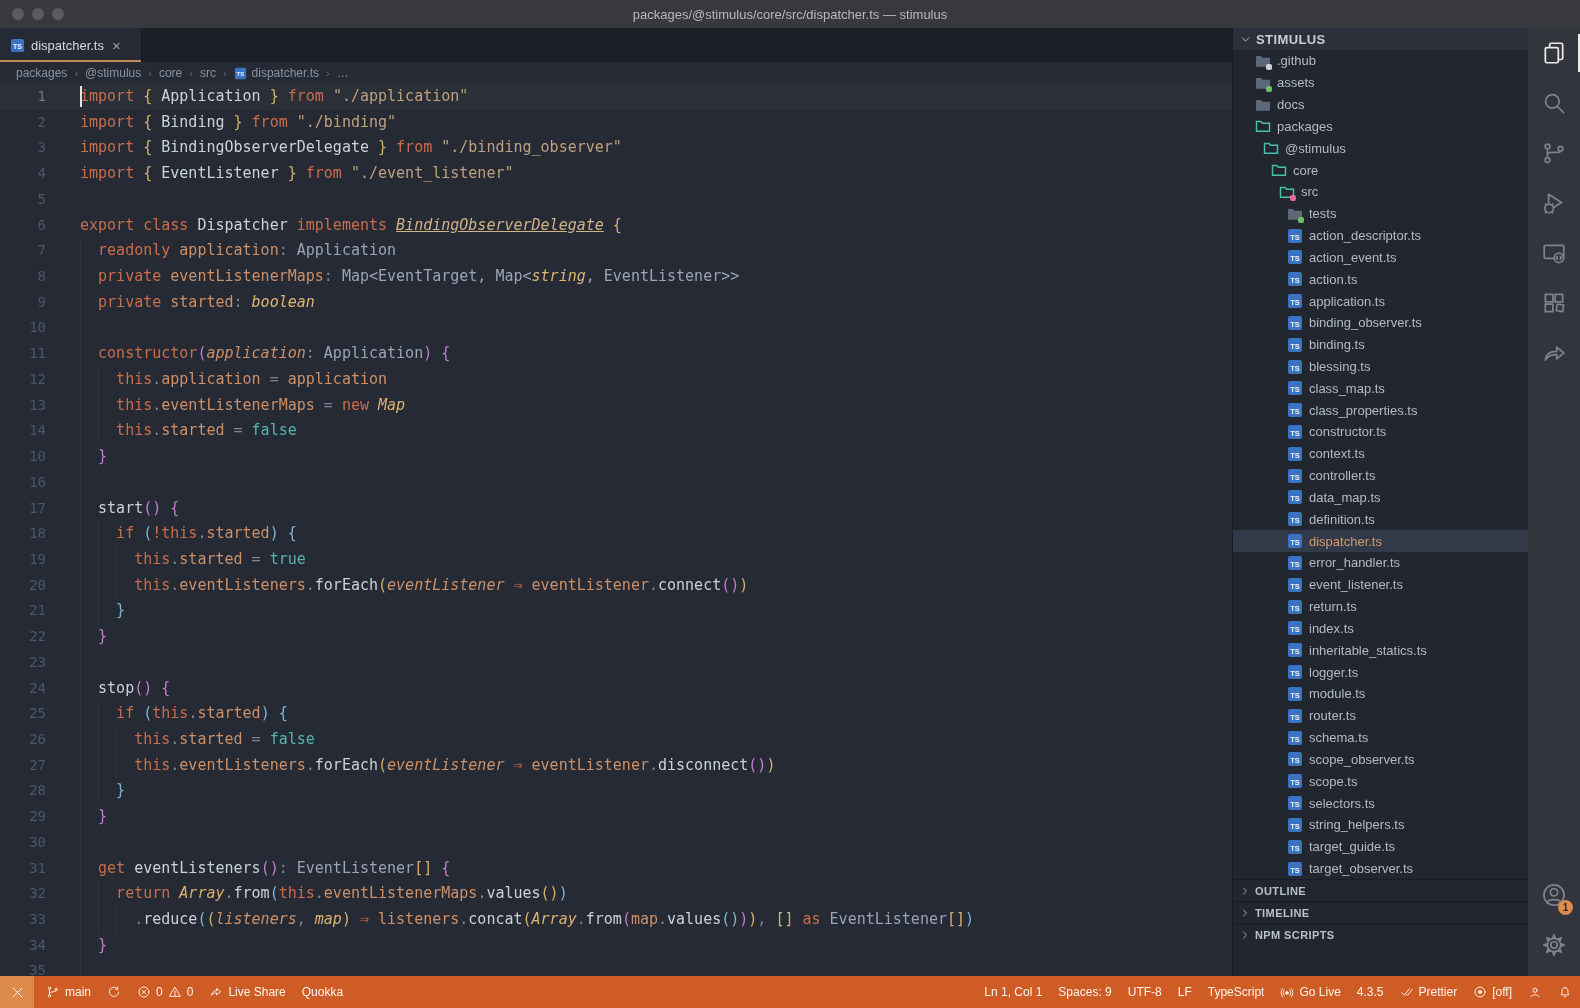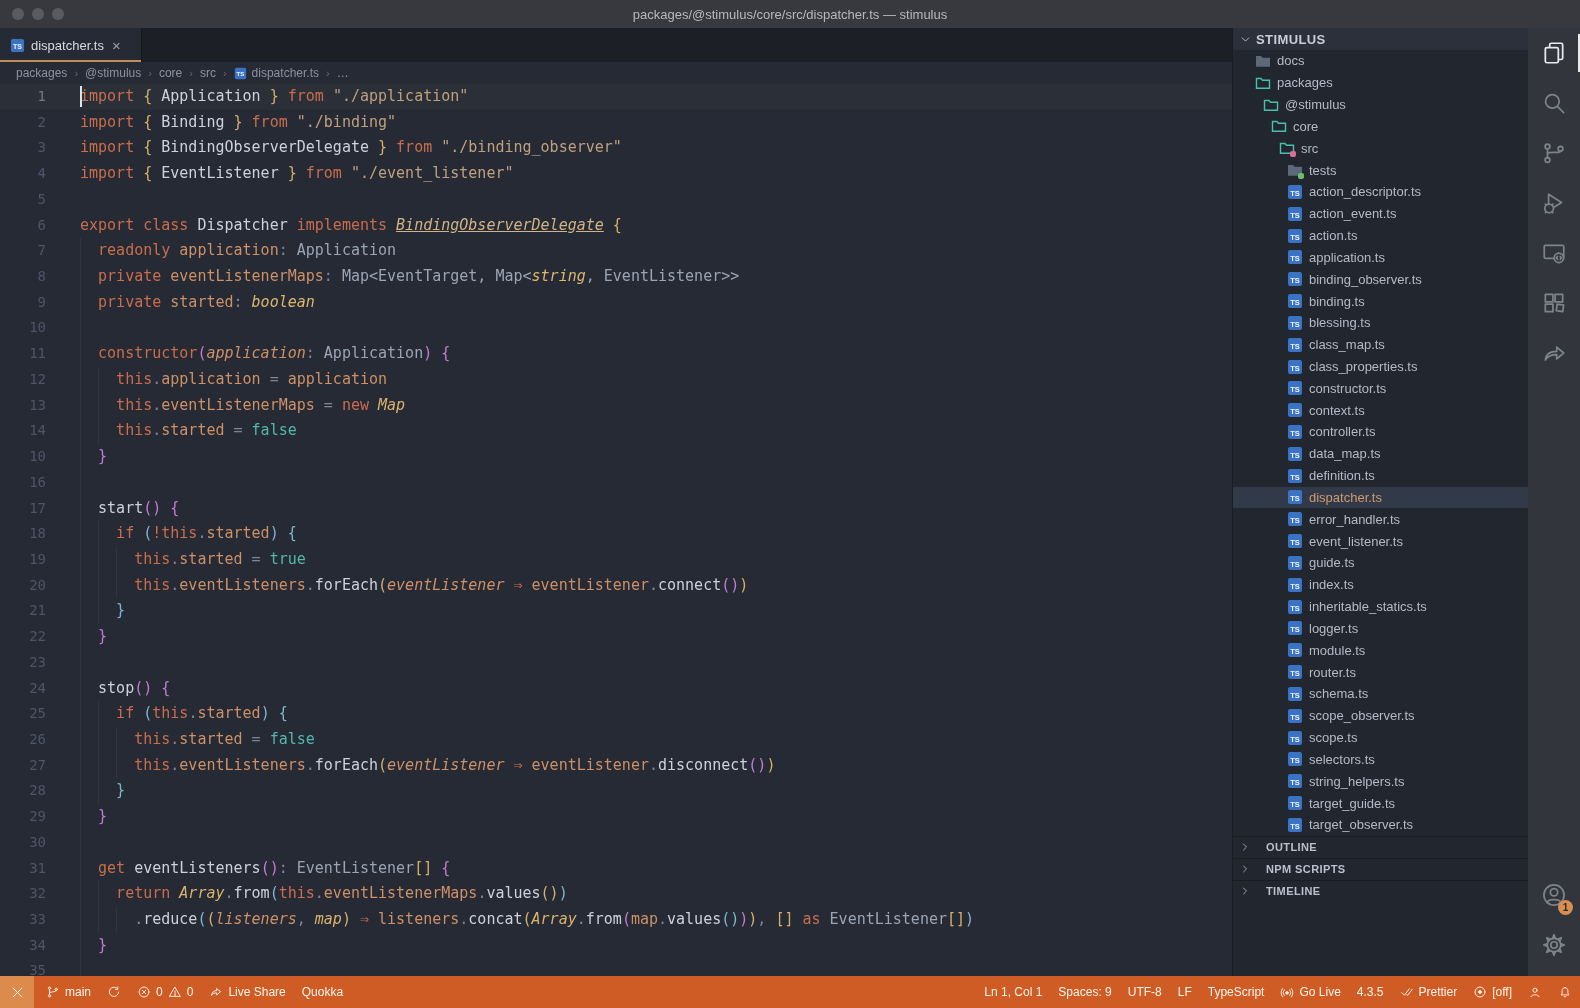--- a/index.html
+++ b/index.html
@@ -45,21 +45,21 @@
     border-left:1px solid #191c22;overflow:hidden;}
   #sidebar-header{height:34px;display:flex;align-items:center;justify-content:space-between;padding:0 16px;}
   #sidebar-title{font-size:11px;letter-spacing:.6px;color:#9da3ae;}
   #sidebar-more{color:#9da3ae;font-size:14px;letter-spacing:1px;}
   #section-header{height:22px;background:#2b303b;display:flex;align-items:center;padding:0 6px;gap:4px;}
   #section-label{font-size:13px;font-weight:bold;letter-spacing:.4px;color:#c7cdd8;}
   .tree-row{height:21.84px;display:flex;align-items:center;font-size:13px;color:#b3bac6;cursor:pointer;}
   .tree-row .lbl{margin-left:6px;white-space:nowrap;}
   .tree-row.selected{background:#323949;}
   .tree-row.selected .lbl{color:#cf9a6e;}
-  .bottom-section{height:22px;display:flex;align-items:center;gap:15px;padding:0 6px;
+  .bottom-section{height:22px;display:flex;align-items:center;gap:4px;padding:0 6px;
     border-top:1px solid #1a1d24;background:#22262e;}
   .bottom-section .lbl{font-size:11px;font-weight:bold;letter-spacing:.4px;color:#b9c0cc;}
   
   #activitybar{position:absolute;left:1528px;top:28px;width:52px;height:948px;background:#32353c;}
   .act-item{position:relative;width:52px;height:50px;display:flex;align-items:center;justify-content:center;
     color:#7d828b;cursor:pointer;}
   .act-item.active{color:#e9eaec;}
   .act-item.active:after{content:"";position:absolute;right:0;top:6px;bottom:6px;width:2px;background:#e9eaec;}
   #act-bottom{position:absolute;bottom:6px;left:0;width:52px;}
   .badge{position:absolute;right:7px;bottom:5px;min-width:15px;height:15px;border-radius:8px;background:#d98e4f;
@@ -340,20 +340,38 @@
         </svg>
       </span>
     <span id="section-label">STIMULUS</span>
   </div>
   <div id="file-tree">
       <div class="tree-row" style="padding-left: 22px;">
         <span style="position: relative; width: 16px; height: 16px; flex: 0 0 16px;">
           <svg width="16" height="16" viewBox="0 0 16 16">
             <path d="M1 3 h5 l1.5 1.8 H15 v9 H1 Z" fill="#5d6878"></path>
           </svg>
+          <span style="position: absolute; right: -1px; bottom: -1px; width: 6px; height: 6px; border-radius: 2px; background: rgb(207, 212, 220);"></span>
+        </span>
+        <span class="lbl">.github</span>
+      </div>
+      <div class="tree-row" style="padding-left: 22px;">
+        <span style="position: relative; width: 16px; height: 16px; flex: 0 0 16px;">
+          <svg width="16" height="16" viewBox="0 0 16 16">
+            <path d="M1 3 h5 l1.5 1.8 H15 v9 H1 Z" fill="#5d6878"></path>
+          </svg>
+          <span style="position: absolute; right: -1px; bottom: -1px; width: 6px; height: 6px; border-radius: 2px; background: rgb(111, 191, 102);"></span>
+        </span>
+        <span class="lbl">assets</span>
+      </div>
+      <div class="tree-row" style="padding-left: 22px;">
+        <span style="position: relative; width: 16px; height: 16px; flex: 0 0 16px;">
+          <svg width="16" height="16" viewBox="0 0 16 16">
+            <path d="M1 3 h5 l1.5 1.8 H15 v9 H1 Z" fill="#5d6878"></path>
+          </svg>
         </span>
         <span class="lbl">docs</span>
       </div>
       <div class="tree-row" style="padding-left: 22px;">
         <span style="position: relative; width: 16px; height: 16px; flex: 0 0 16px;">
           <svg width="16" height="16" viewBox="0 0 16 16">
             <path d="M1.5 3.5 h4.5 l1.5 1.8 H14.5 v8 H1.5 Z" fill="none" stroke="#47c0ae" stroke-width="1.4"></path>
           </svg>
         </span>
         <span class="lbl">packages</span>
@@ -545,21 +563,21 @@
         </span>
         <span class="lbl">event_listener.ts</span>
       </div>
       <div class="tree-row" style="padding-left: 54px;">
         <span style="position: relative; width: 16px; height: 16px; flex: 0 0 16px;">
           <svg width="16" height="16" viewBox="0 0 16 16">
             <rect x="1" y="1" width="14" height="14" rx="2" fill="#3b73c4"></rect>
             <text x="8" y="11.5" font-family="Liberation Sans,sans-serif" font-size="7.5" font-weight="bold" fill="#eef3fa" text-anchor="middle">TS</text>
           </svg>
         </span>
-        <span class="lbl">guide.ts</span>
+        <span class="lbl">return.ts</span>
       </div>
       <div class="tree-row" style="padding-left: 54px;">
         <span style="position: relative; width: 16px; height: 16px; flex: 0 0 16px;">
           <svg width="16" height="16" viewBox="0 0 16 16">
             <rect x="1" y="1" width="14" height="14" rx="2" fill="#3b73c4"></rect>
             <text x="8" y="11.5" font-family="Liberation Sans,sans-serif" font-size="7.5" font-weight="bold" fill="#eef3fa" text-anchor="middle">TS</text>
           </svg>
         </span>
         <span class="lbl">index.ts</span>
       </div>
@@ -671,29 +689,29 @@
           </svg>
         </span>
         <span class="lbl">OUTLINE</span>
       </div>
       <div class="bottom-section">
         <span>
           <svg width="12" height="12" viewBox="0 0 24 24" fill="none" stroke="#b9c0cc" stroke-width="1.6" stroke-linecap="round" stroke-linejoin="round">
             <polyline points="9,6 15,12 9,18"></polyline>
           </svg>
         </span>
-        <span class="lbl">NPM SCRIPTS</span>
+        <span class="lbl">TIMELINE</span>
       </div>
       <div class="bottom-section">
         <span>
           <svg width="12" height="12" viewBox="0 0 24 24" fill="none" stroke="#b9c0cc" stroke-width="1.6" stroke-linecap="round" stroke-linejoin="round">
             <polyline points="9,6 15,12 9,18"></polyline>
           </svg>
         </span>
-        <span class="lbl">TIMELINE</span>
+        <span class="lbl">NPM SCRIPTS</span>
       </div>
     </div>
 </div>
 
 <div id="activitybar">
   <div id="act-top">
       <div class="act-item active">
         <svg width="26" height="26" viewBox="0 0 24 24" fill="none" stroke="currentColor" stroke-width="1.6" stroke-linecap="round" stroke-linejoin="round">
           <rect x="8" y="3" width="12" height="15" rx="1.5"></rect>
           <rect x="4" y="7" width="12" height="14" rx="1.5" fill="#32353c"></rect>

